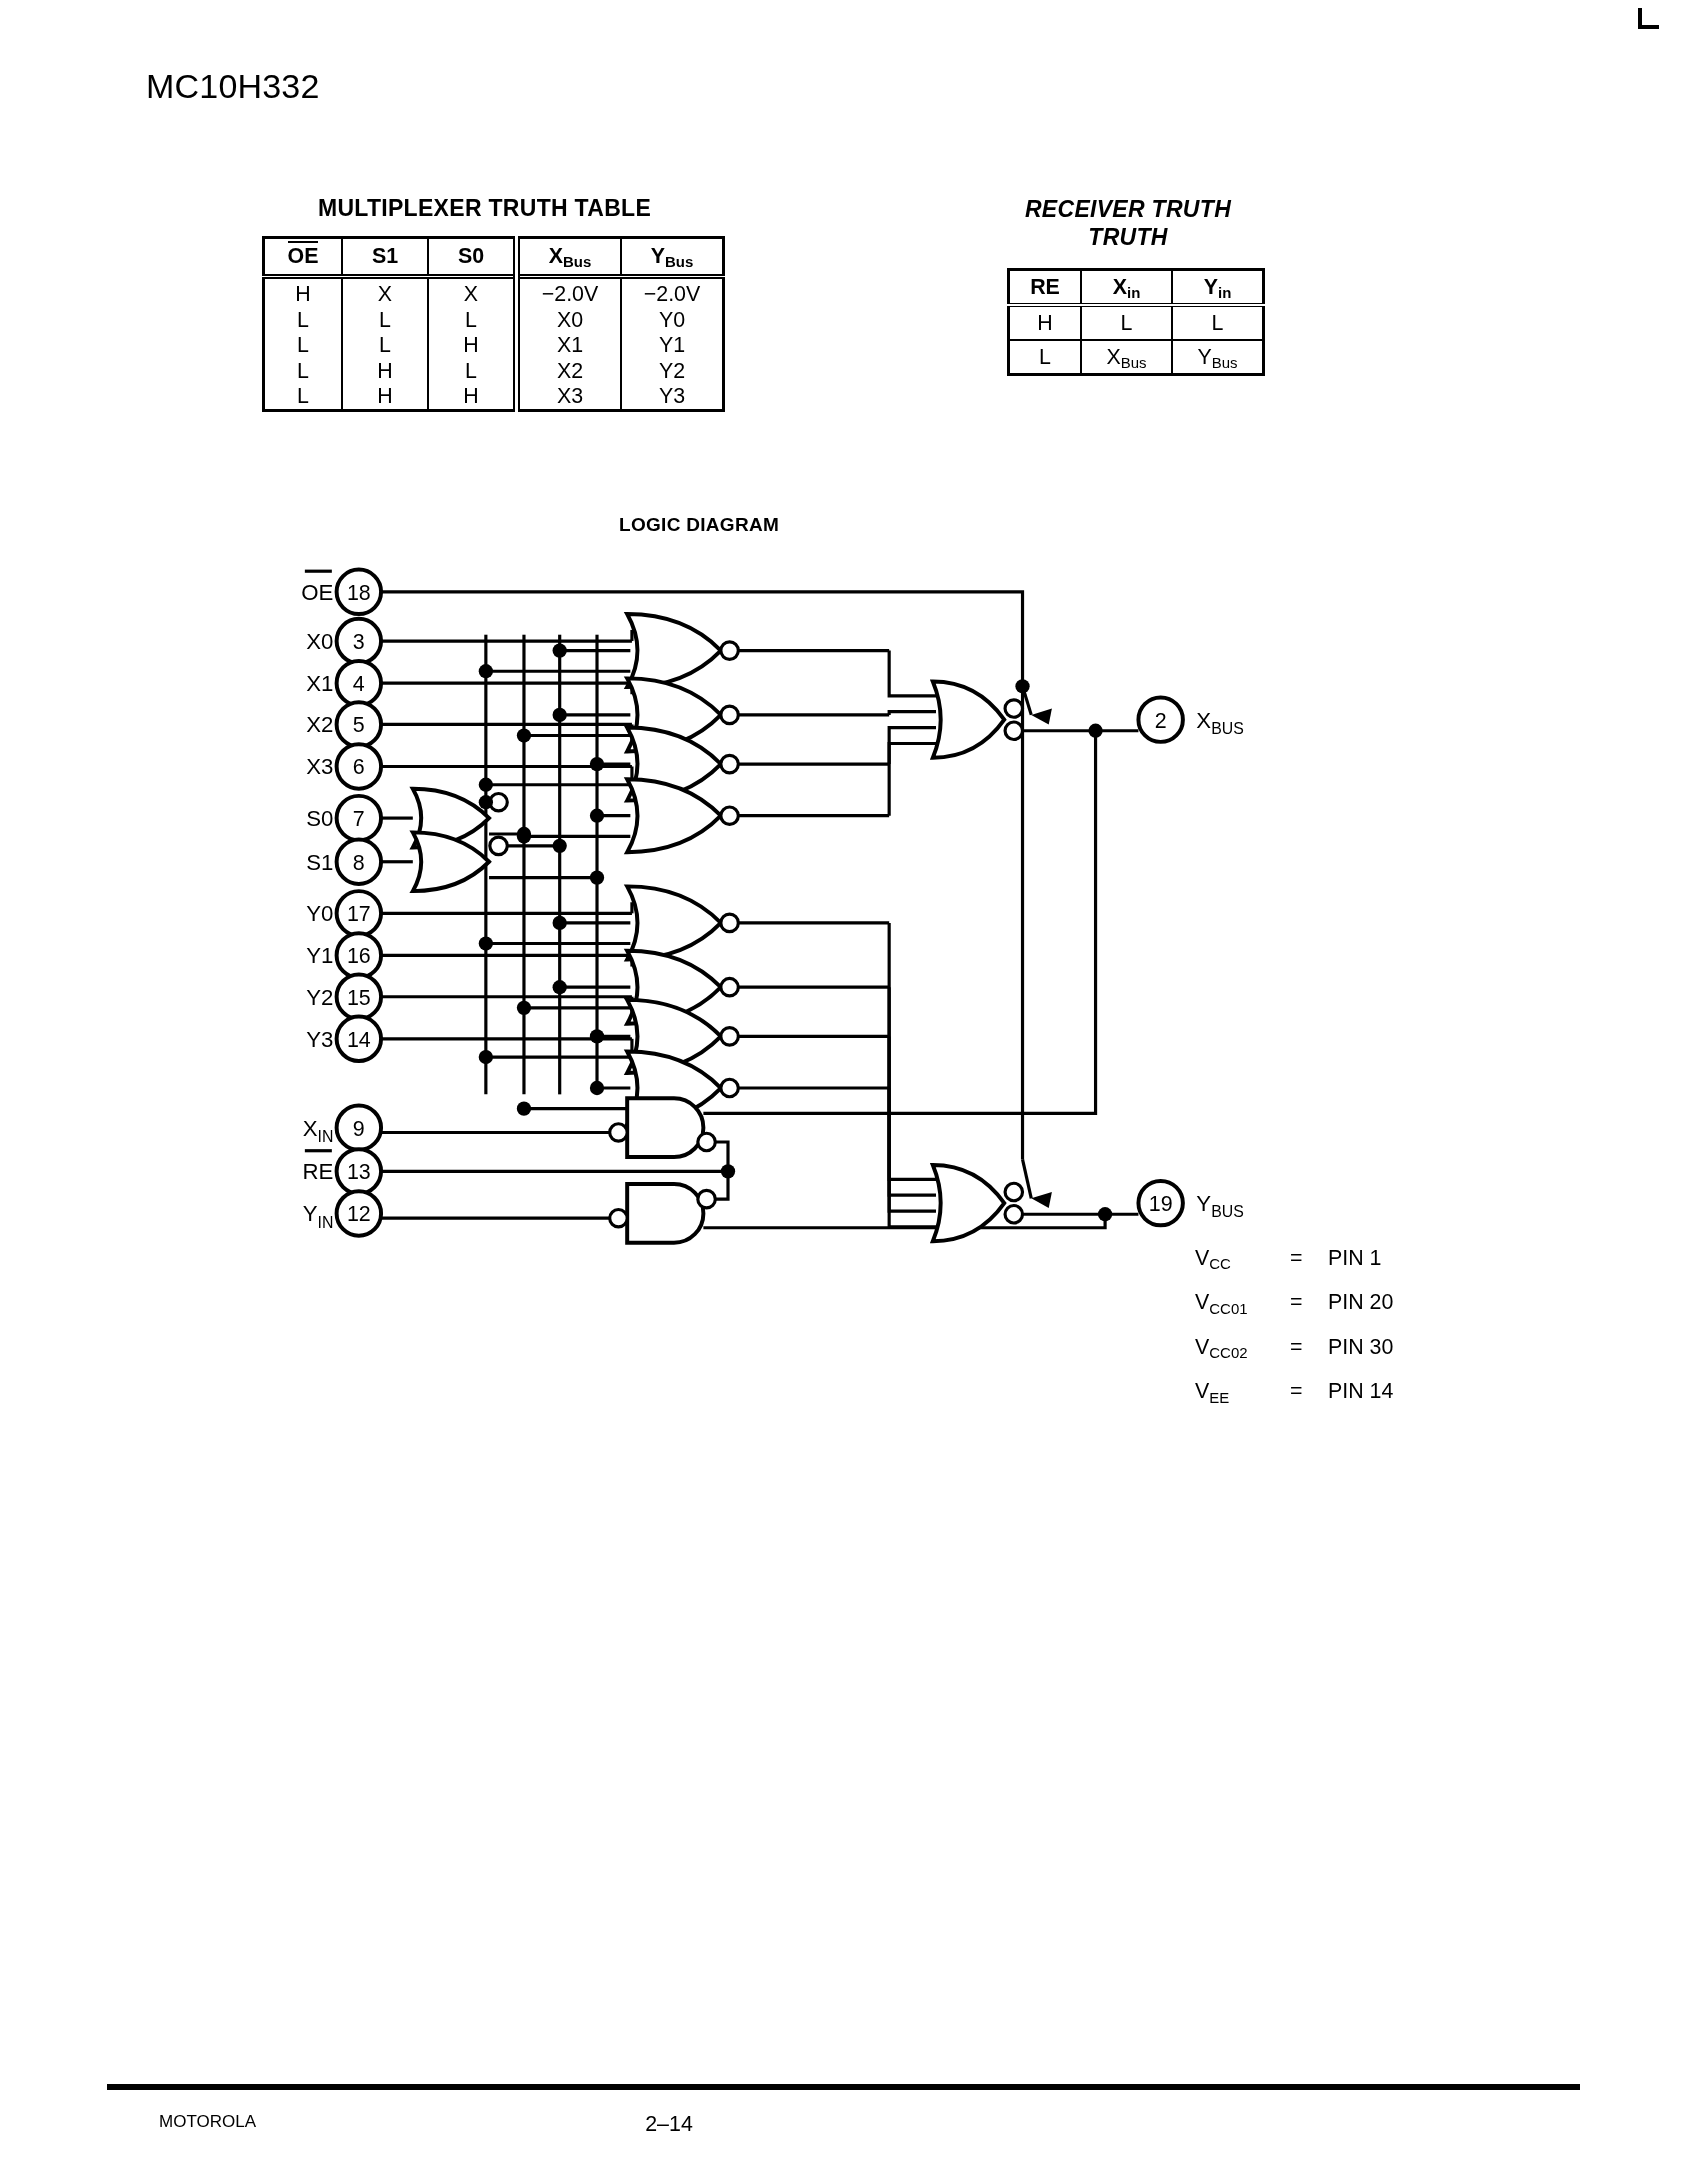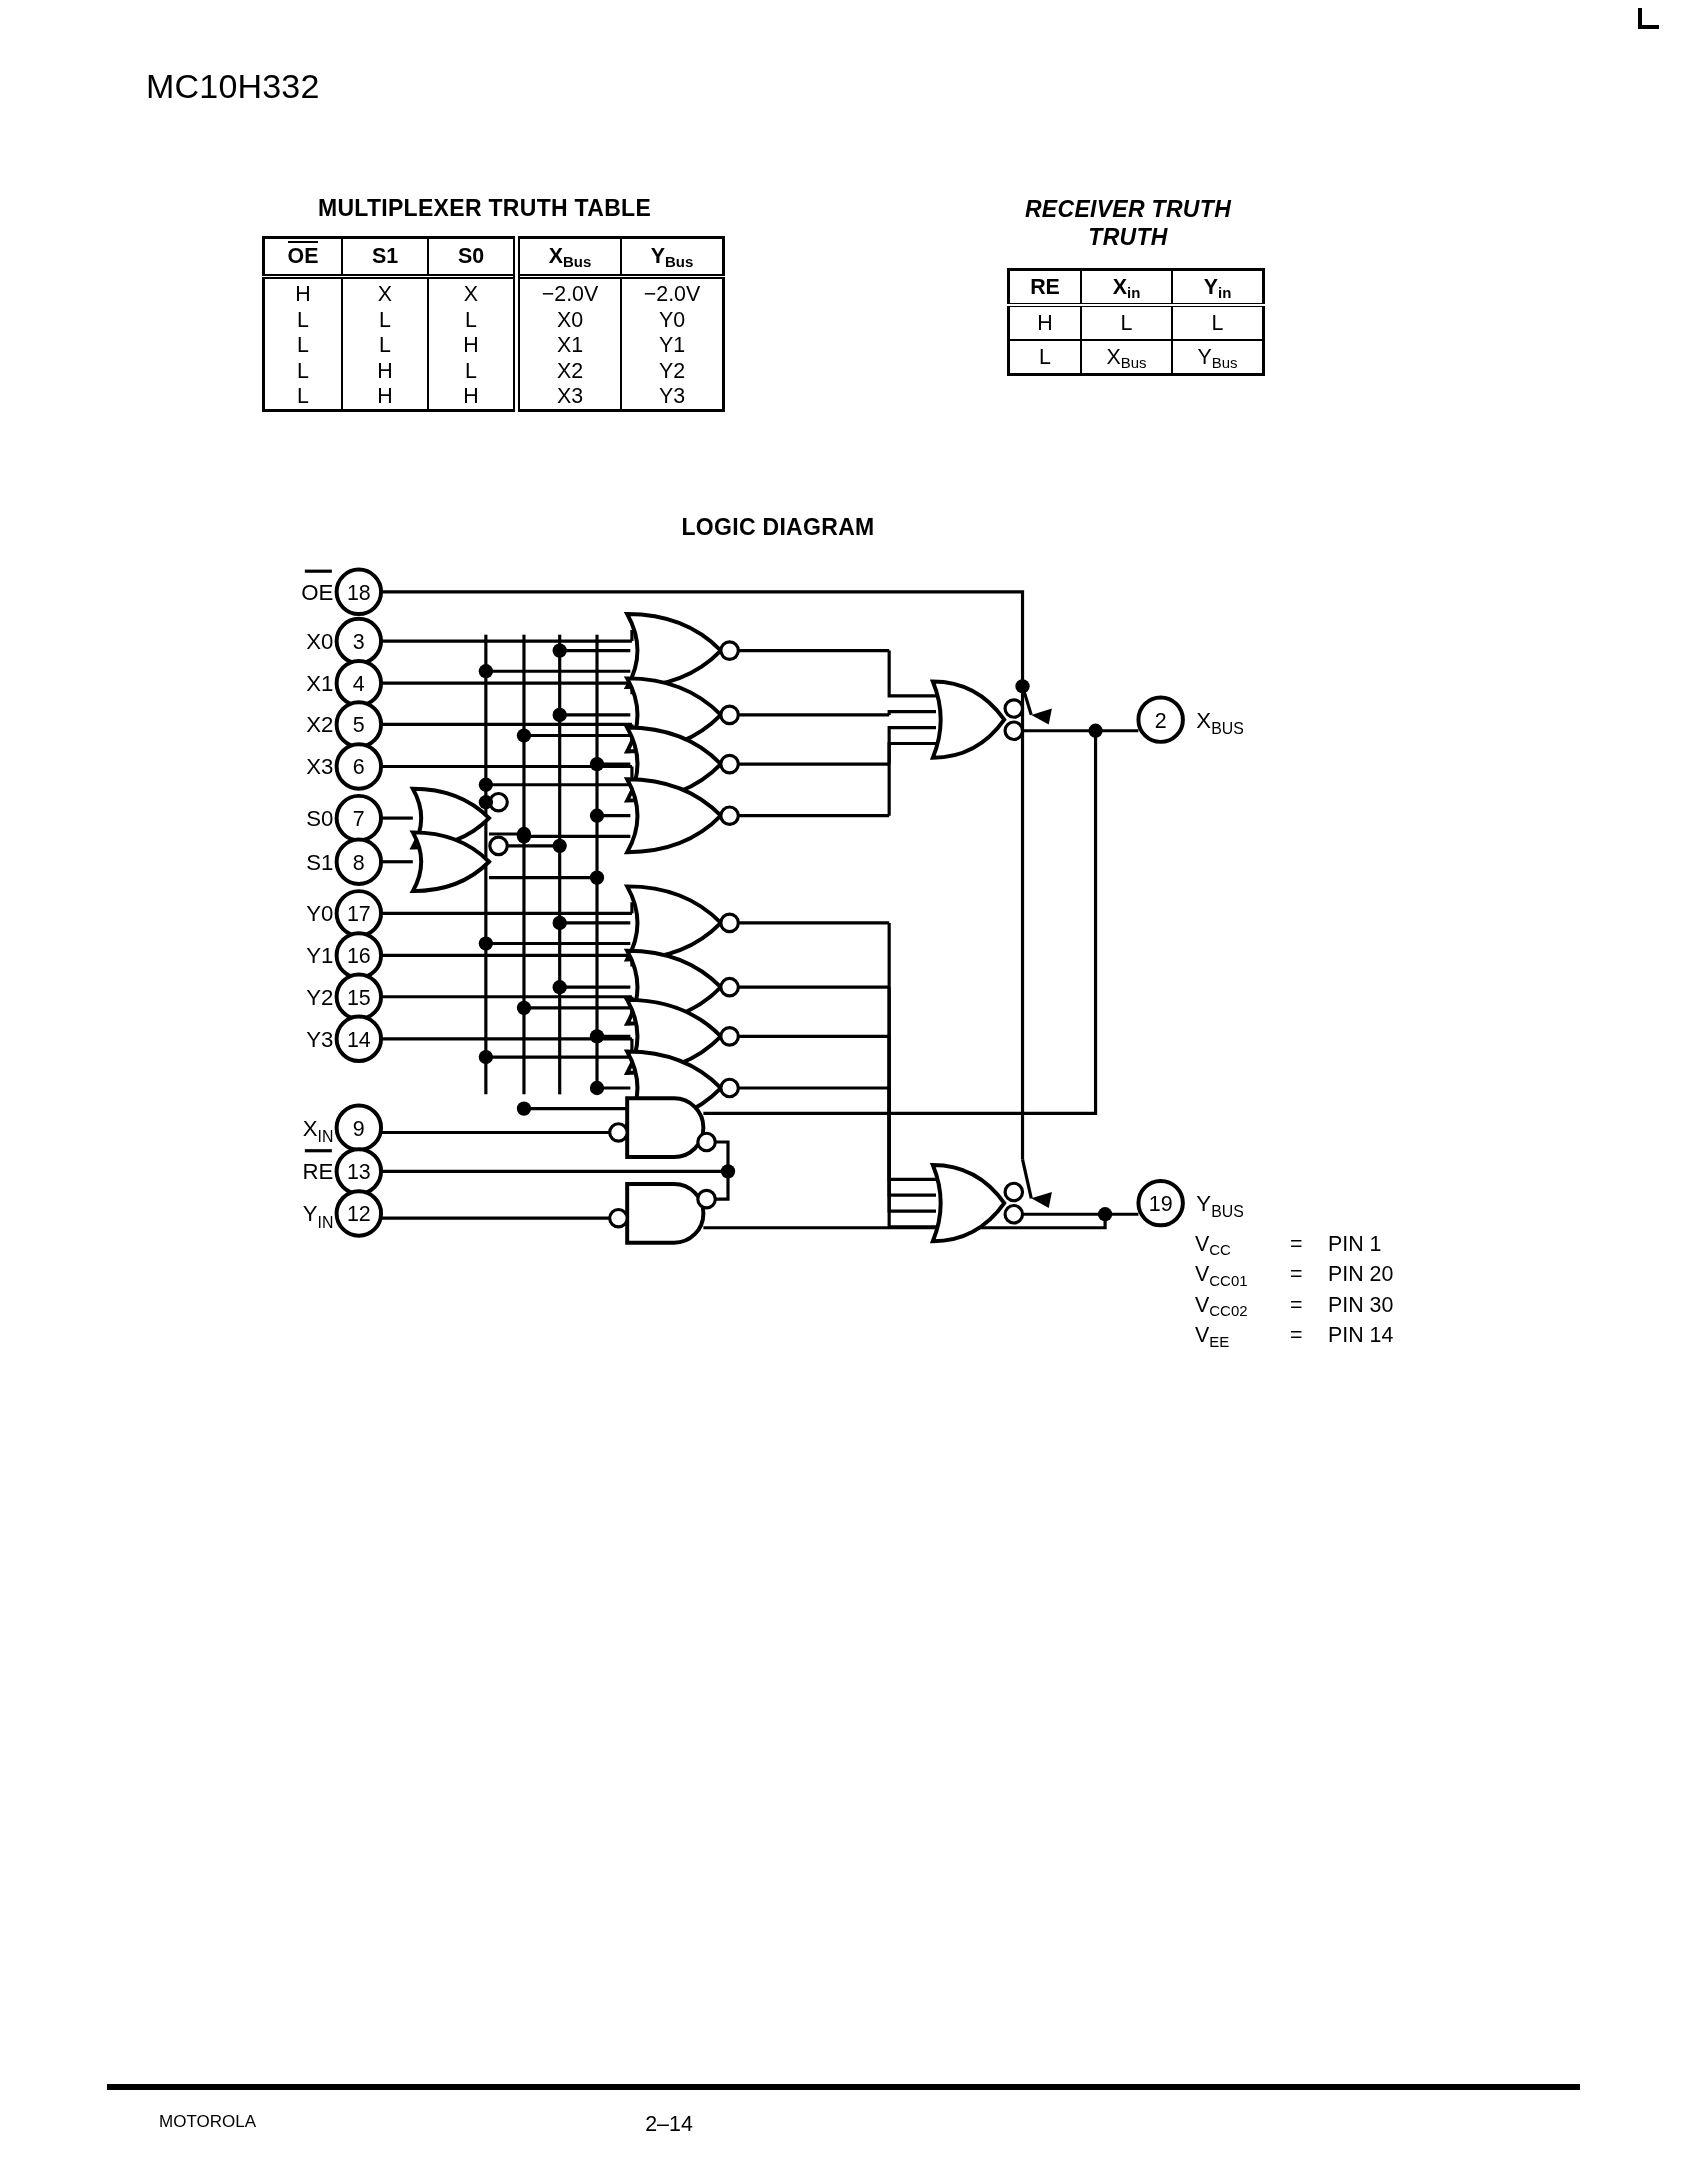--- a/index.html
+++ b/index.html
@@ -56,35 +56,35 @@
   #rcv-table thead th.r0{border-left:3.2px solid #000;}
   #rcv-table thead th.r1,#rcv-table thead th.r2{border-left:2.4px solid #000;}
   #rcv-table thead th.r2{border-right:3.2px solid #000;}
   #rcv-table tbody td.r0{border-left:3.2px solid #000;}
   #rcv-table tbody td.r1,#rcv-table tbody td.r2{border-left:2.4px solid #000;}
   #rcv-table tbody td.r2{border-right:3.2px solid #000;}
   #rcv-table tbody tr:first-child td{border-bottom:2.4px solid #000;}
   #rcv-table tbody tr:last-child td{border-bottom:3.2px solid #000;}
 
   
-  #logic-caption{position:absolute;left:619px;top:514px;width:318px;text-align:center;font-weight:bold;font-size:23px;letter-spacing:0.3px;}
+  #logic-caption{position:absolute;left:619px;top:514px;width:318px;text-align:left;font-weight:bold;font-size:19px;letter-spacing:0.3px;}
   #logic-svg{position:absolute;left:0px;top:548px;}
 
   .wire{stroke:#000;stroke-width:4;fill:none;}
   .gate{stroke:#000;stroke-width:5;fill:#fff;}
   .pinc{stroke:#000;stroke-width:5;fill:#fff;}
   .bub{stroke:#000;stroke-width:4;fill:#fff;}
   .dot{fill:#000;}
   .lbl{font-family:"Liberation Sans",sans-serif;font-size:28px;fill:#000;}
   .pnum{font-family:"Liberation Sans",sans-serif;font-size:27px;fill:#000;text-anchor:middle;}
   .sub{font-size:20px;}
 
   
   #power-list{position:absolute;left:1195px;top:1229px;font-size:21.4px;line-height:1.42;}
-  #power-list .row{display:flex;align-items:baseline;}
+  #power-list .row{display:flex;align-items:baseline;margin-top:14px;}
   #power-list .nm{width:95px;}
   #power-list .eq{width:38px;}
 
   
   #footer-rule{position:absolute;left:107px;top:2084px;width:1473px;height:5.6px;background:#000;}
   #footer-left{position:absolute;left:159px;top:2112px;font-size:17px;}
   #footer-center{position:absolute;left:0;top:2112px;width:1338px;text-align:center;font-size:21.4px;}
 </style>
 </head>
 <body>

